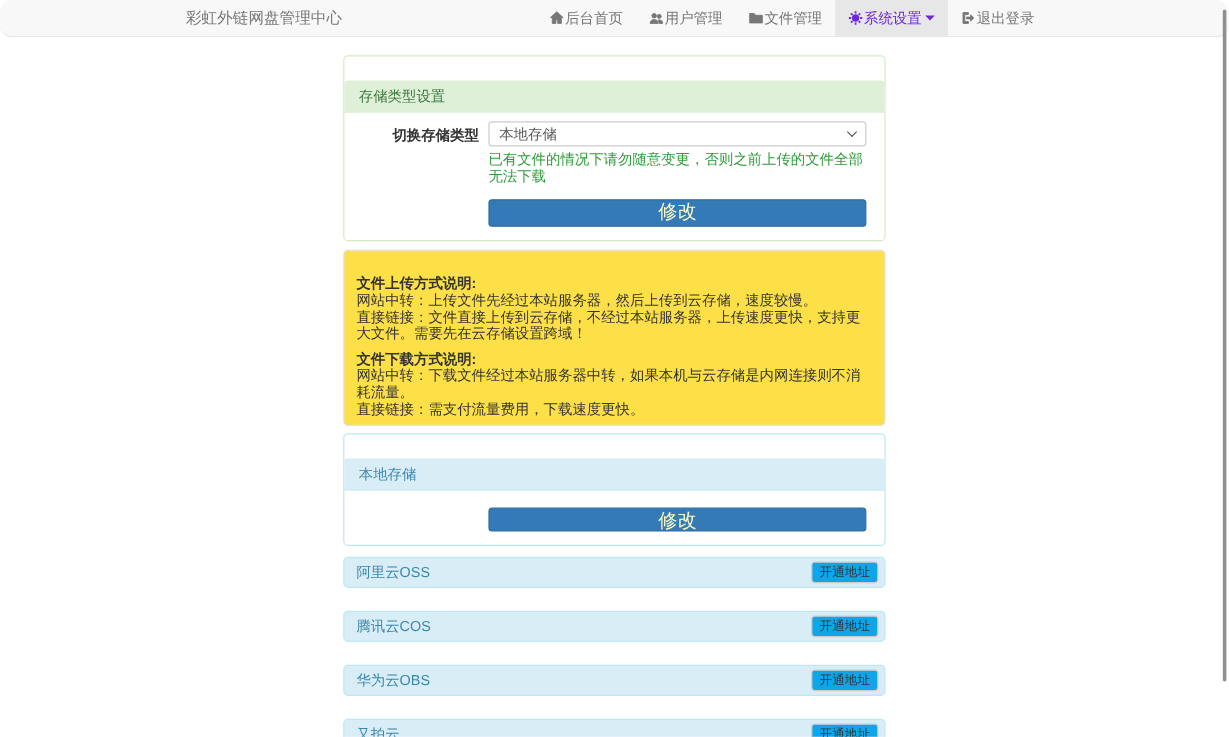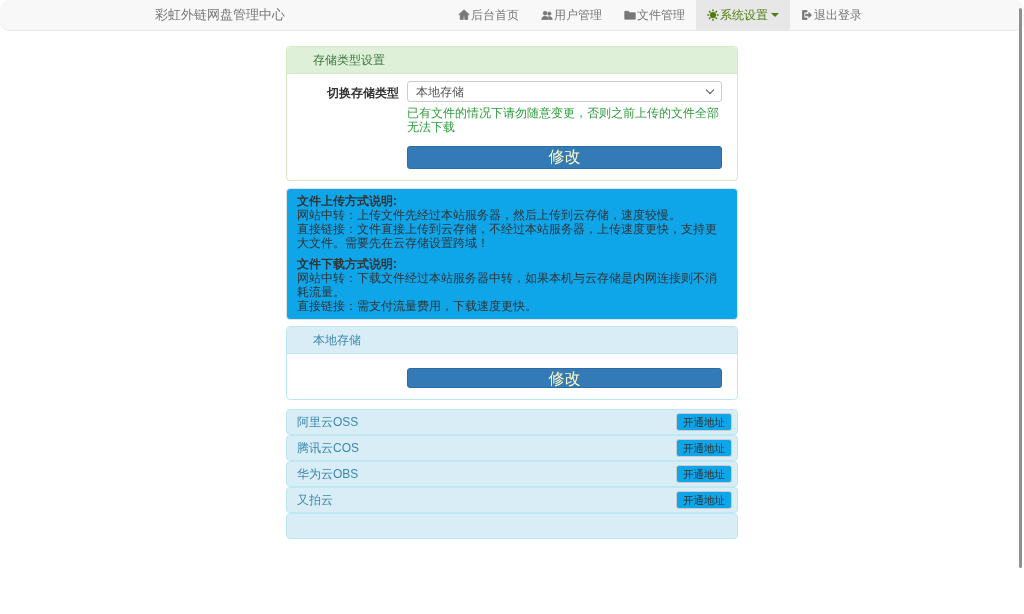--- a/index.html
+++ b/index.html
@@ -38,42 +38,43 @@
   .nav-item {
     display: flex;
     align-items: center;
     gap: 1px;
     padding: 0 11px;
     color: #777;
     cursor: pointer;
     white-space: nowrap;
     height: 30px;
   }
-  .nav-item.active { background: #e7e7e7; color: #4d7c0f; }
+  .nav-item.active { background: #e7e7e7; color: #6d28d9; }
   .nav-icon { display: inline-flex; width: 12px; height: 12px; }
   .nav-icon svg { width: 12px; height: 12px; fill: currentColor; stroke: currentColor; }
   .caret {
     display: inline-block;
     width: 0; height: 0;
     border-left: 4px solid transparent;
     border-right: 4px solid transparent;
     border-top: 4px solid currentColor;
     margin-left: 2px;
   }
 
   
   .main { width: 452px; margin: 15px auto 0; }
 
   .panel { border: 1px solid; border-radius: 4px; background: #fff; }
   .panel-heading {
-    padding: 6px 26px;
+    padding: 6px 12px;
     font-size: 12px;
     line-height: 14px;
     border-bottom: 1px solid transparent;
     border-radius: 3px 3px 0 0;
+    margin-top: 20px;
   }
   .panel-success { border-color: #d6e9c6; margin-bottom: 7px; }
   .panel-success > .panel-heading { background: #dff0d8; color: #3c763d; border-bottom-color: #d6e9c6; }
   .panel-info { border-color: #bce8f1; }
   .panel-info > .panel-heading { background: #d9edf7; color: #3a87ad; border-bottom-color: #bce8f1; }
   .panel-local { margin: 6px 0 9px; }
   .panel-body { padding: 7px 15px 11px; }
 
   .form-row { display: flex; }
   .form-label {
@@ -138,42 +139,42 @@
     font-family: Liberation Serif, serif;
     height: 23px;
     border-radius: 3px;
     cursor: pointer;
   }
   .btn-gap1 { margin-top: 12px; }
   .btn-gap2 { margin-top: 7px; height: 20px; }
 
   
   .well {
-    background: #0ea5e9;
+    background: #fde047;
     border: 1px solid #e3e3e3;
     border-radius: 4px;
-    padding: 5px 10px 6px;
+    padding: 20px 10px 6px;
     line-height: 14px;
     color: #333;
   }
   .well p { margin: 0 0 7px; }
   .well p:last-child { margin-bottom: 0; }
   .well b { font-weight: bold; }
 
   
   .cloud-panel {
     display: flex;
     justify-content: space-between;
     align-items: center;
     background: #d9edf7;
     border: 1px solid #bce8f1;
     border-radius: 4px;
     height: 26px;
     padding: 0 5px 0 10px;
-    margin-bottom: 0;
+    margin-bottom: 19px;
   }
   .cloud-title { color: #3a87ad; cursor: pointer; }
   .btn-xs {
     background: #0ea5e9;
     border: 1px solid #ccc;
     border-radius: 3px;
     color: #333;
     font-size: 10.5px;
     font-family: inherit;
     padding: 2px 6px;

